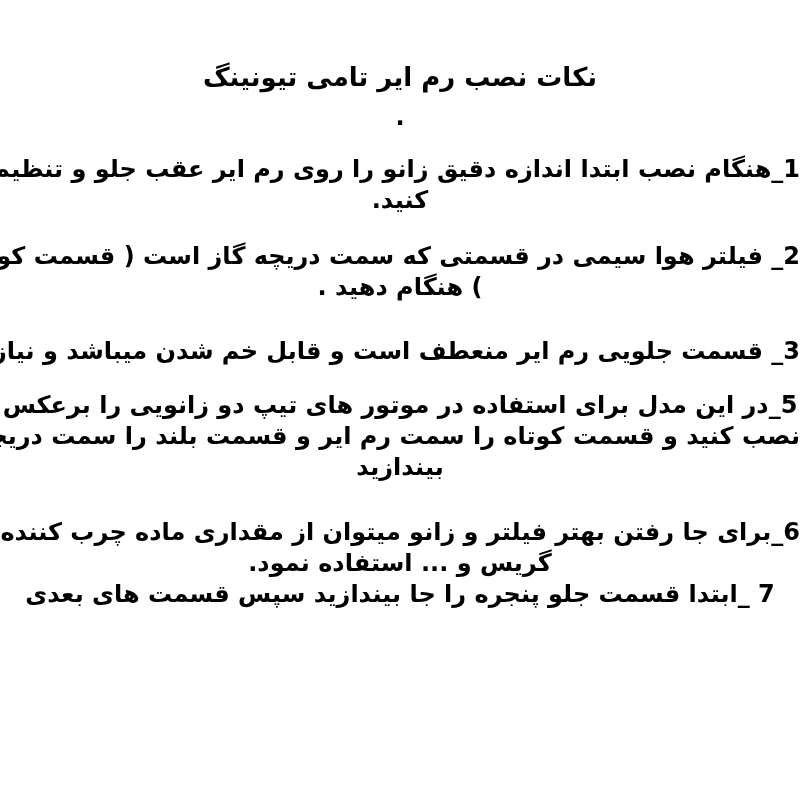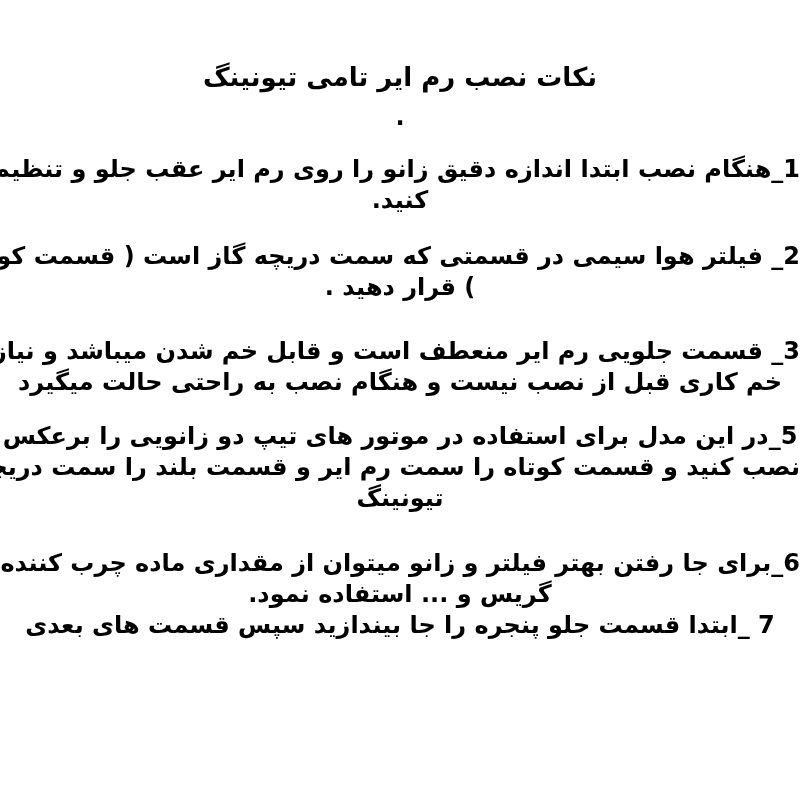--- a/index.html
+++ b/index.html
@@ -61,33 +61,32 @@
 
   <div class="separator-dot">.</div>
 
   <div class="note">
     <div class="line">1_هنگام نصب ابتدا اندازه دقیق زانو را روی رم ایر عقب جلو و تنظیم</div>
     <div class="line">کنید.</div>
   </div>
 
   <div class="note">
     <div class="line">2_ فیلتر هوا سیمی در قسمتی که سمت دریچه گاز است ( قسمت کوتاه تر</div>
-    <div class="line">) قرار دهید .</div>
+    <div class="line">) هنگام دهید .</div>
   </div>
 
   <div class="note">
     <div class="line">3_ قسمت جلویی رم ایر منعطف است و قابل خم شدن میباشد و نیازی به</div>
-    <div class="line">خم کاری قبل از نصب نیست و هنگام نصب به راحتی حالت میگیرد</div>
   </div>
 
 
   <div class="note">
     <div class="line">5_در این مدل برای استفاده در موتور های تیپ دو زانویی را برعکس</div>
     <div class="line">نصب کنید و قسمت کوتاه را سمت رم ایر و قسمت بلند را سمت دریچه گاز</div>
-    <div class="line">تیونینگ</div>
+    <div class="line">بیندازید</div>
   </div>
 
   <div class="note">
     <div class="line">6_برای جا رفتن بهتر فیلتر و زانو میتوان از مقداری ماده چرب کننده مثل</div>
     <div class="line">گریس و ... استفاده نمود.</div>
   </div>
 
   <div class="note">
     <div class="line">7 _ابتدا قسمت جلو پنجره را جا بیندازید سپس قسمت های بعدی</div>
   </div>

